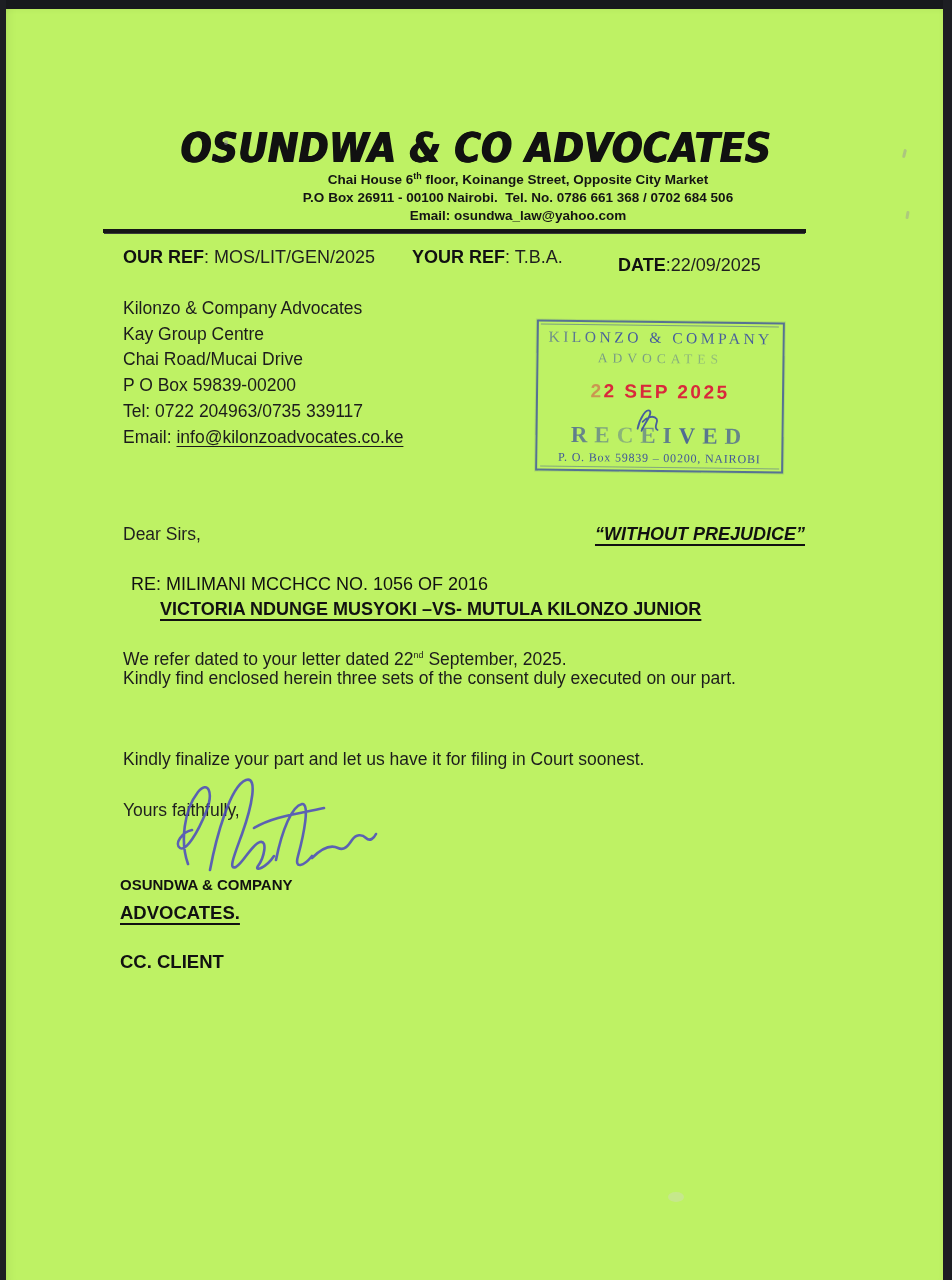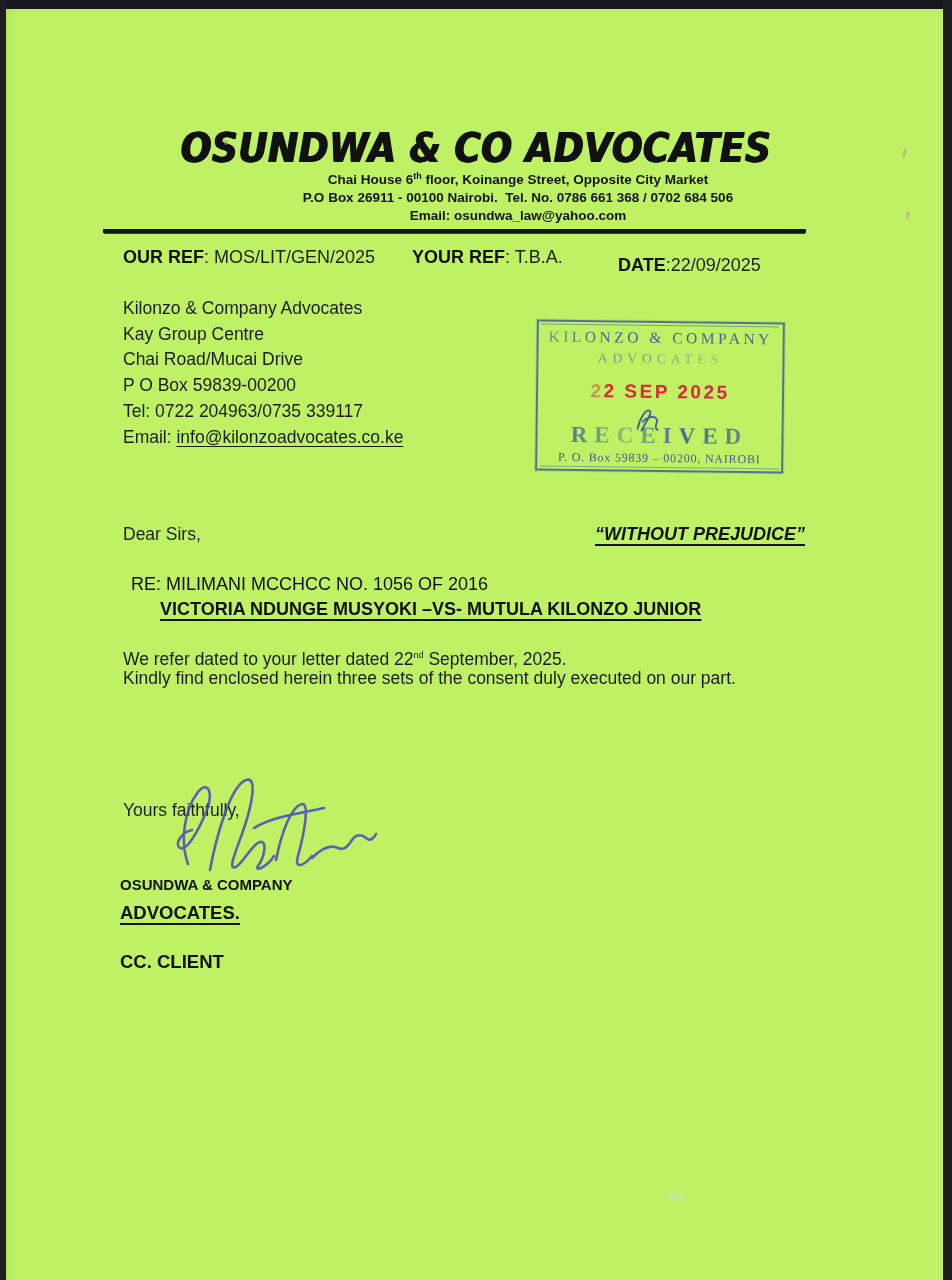--- a/index.html
+++ b/index.html
@@ -129,20 +129,21 @@
   </div>
 
   <div class="abs salutation">Dear Sirs,</div>
   <div class="abs prejudice">“WITHOUT PREJUDICE”</div>
 
   <div class="abs subj1">RE: MILIMANI MCCHCC NO. 1056 OF 2016</div>
   <div class="abs subj2">VICTORIA NDUNGE MUSYOKI –VS- MUTULA KILONZO JUNIOR</div>
 
   <div class="abs para p1"><span>We refer dated to your letter dated 22</span><sup class="s">nd</sup><span> September, 2025.</span></div>
   <div class="abs para p2">Kindly find enclosed herein three sets of the consent duly executed on our part.</div>
+  <div class="abs para p3">Kindly finalize your part and let us have it for filing in Court soonest.</div>
 
   <div class="abs valediction">Yours faithfully,</div>
   <svg class="abs sig-svg" width="235" height="108" viewBox="0 0 235 108">
     <path d="M30,92 C22,70 26,38 40,20 C50,8 56,20 48,40 C40,60 28,80 22,76 C16,72 24,60 34,58
              M52,98 C58,66 72,14 88,8 C100,4 94,34 84,62 C76,84 70,98 78,95
              C86,90 94,72 102,70 C110,68 106,86 100,94 C96,100 108,96 116,84
              M118,88 C124,58 134,34 144,32 C152,31 146,62 140,84 C136,98 146,94 154,84
              M96,56 C116,44 140,42 166,36
              M154,86 C162,78 172,72 180,76 C186,79 190,74 194,68 C198,62 204,62 208,66 C212,70 216,66 218,62" fill="none" stroke="#4a48bf" stroke-width="2.6" stroke-linecap="round" stroke-linejoin="round" opacity=".85"></path>
   </svg>

